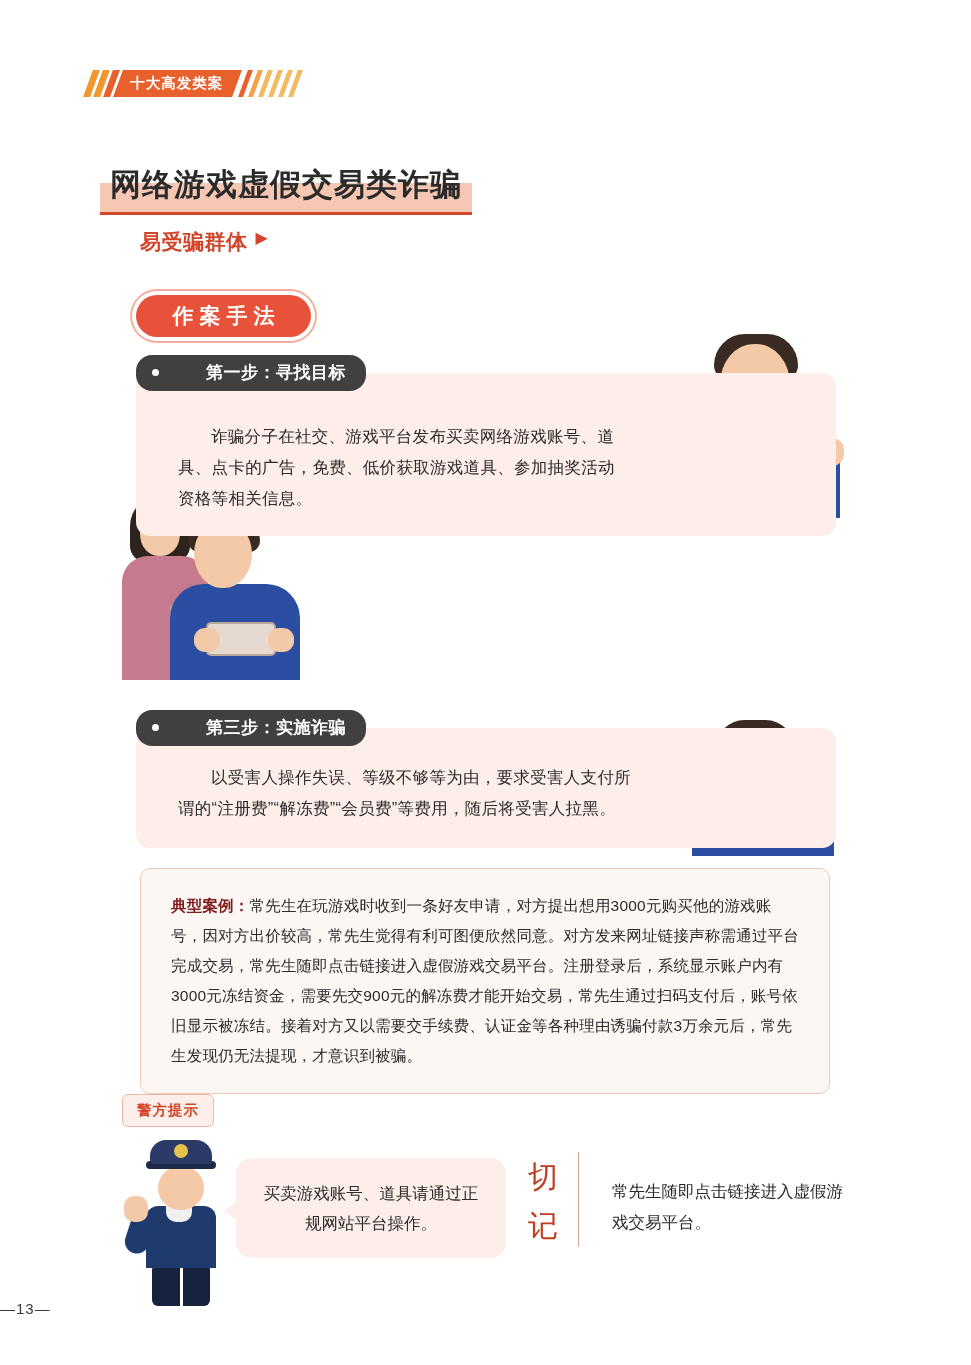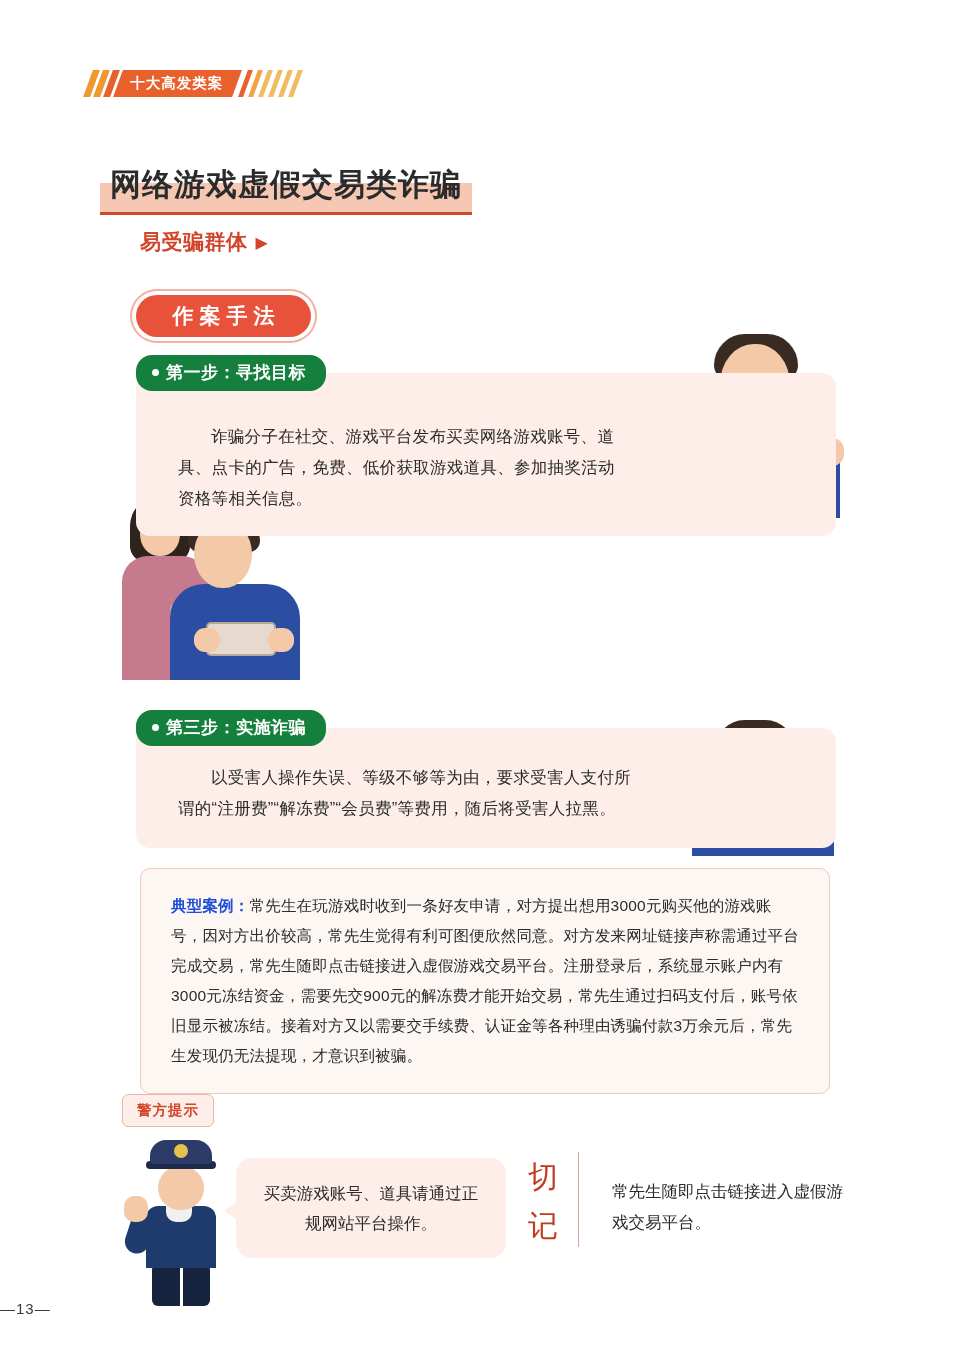--- a/index.html
+++ b/index.html
@@ -33,45 +33,45 @@
   
   .title-wrap { position:absolute; top:160px; left:100px; }
   .main-title {
     display:inline-block;
     font-size:31px; font-weight:bold; color:#2b2b2b; letter-spacing:1px;
     padding:4px 10px 6px 10px;
     background: linear-gradient(to bottom, rgba(255,255,255,0) 44%, #f6c8b4 44%, #f6c8b4 100%);
     border-bottom:3px solid #d0482b;
   }
 
-  .victim-line { position:absolute; top:228px; left:140px; display:flex; align-items:center; }
+  .victim-line { position:absolute; top:228px; left:140px; display:flex; align-items:flex-start; }
   .victim-label { color:#d2452a; font-size:21px; font-weight:bold; letter-spacing:0.5px;}
   .victim-arrow { color:#d2452a; font-size:16px; margin:0 8px; }
   .victim-text { font-size:21px; font-weight:bold; color:#232323; letter-spacing:0.5px;}
 
   
   .section-badge {
     position:absolute; top:295px; left:136px;
     width:175px; height:42px;
     background:#e9523a;
     border-radius:21px;
     color:#fff; font-size:21px; font-weight:bold; letter-spacing:6px;
     display:flex; align-items:center; justify-content:center;
     text-indent:6px;
     box-shadow: 0 0 0 4px #fff, 0 0 0 6px #f3b0a0;
   }
 
   
   .step-card { position:absolute; }
   .step-label {
     display:inline-flex; align-items:center;
-    background:#15803d; color:#fff; font-size:17px; font-weight:bold;
+    background:#404040; color:#fff; font-size:17px; font-weight:bold;
     padding:6px 20px 7px 16px; border-radius:16px 16px 16px 16px;
     letter-spacing:0.5px;
-    position:relative; z-index:4;
+    position:relative; z-index:4;gap:40px;
   }
   .step-label .dot { width:7px; height:7px; border-radius:50%; background:#fff; margin-right:7px; }
   .step-body {
     background:#fdeee9;
     border-radius:14px;
     font-size:16.5px; line-height:31px; color:#2b2b2b;
     letter-spacing:0.3px;
     position:relative;
     z-index:1;
   }
@@ -91,21 +91,21 @@
   
   .case-box {
     position:absolute; top:868px; left:140px; width:690px;
     background:#fdf7f4;
     border:1px solid #f0c9bb;
     border-radius:10px;
     padding:22px 30px 22px 30px;
     font-size:15.5px; line-height:30px; letter-spacing:0.2px;
     color:#2b2b2b;
   }
-  .case-box .case-label { color:#1d4ed8; font-weight:bold;font-family:Liberation Serif, serif; }
+  .case-box .case-label { color:#7f1d1d; font-weight:bold;font-family:Liberation Serif, serif; }
   .case-box p { margin:0; }
 
   
   .tip-badge {
     position:absolute; top:1094px; left:122px;
     background:#fdeee9; color:#d2452a; font-size:14.5px; font-weight:bold;
     border:1px solid #eab8a8;
     border-radius:6px; padding:6px 14px;
     letter-spacing:1px;
   }

